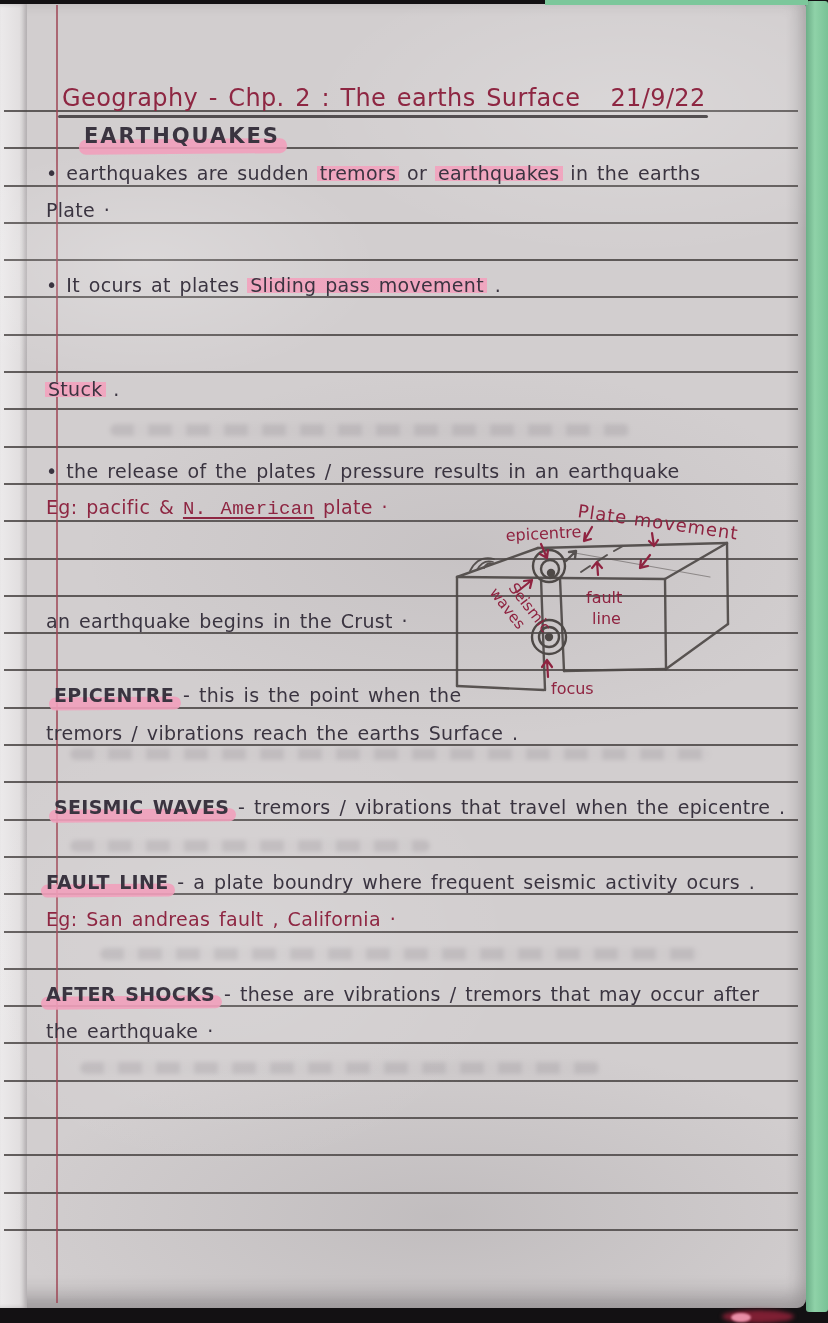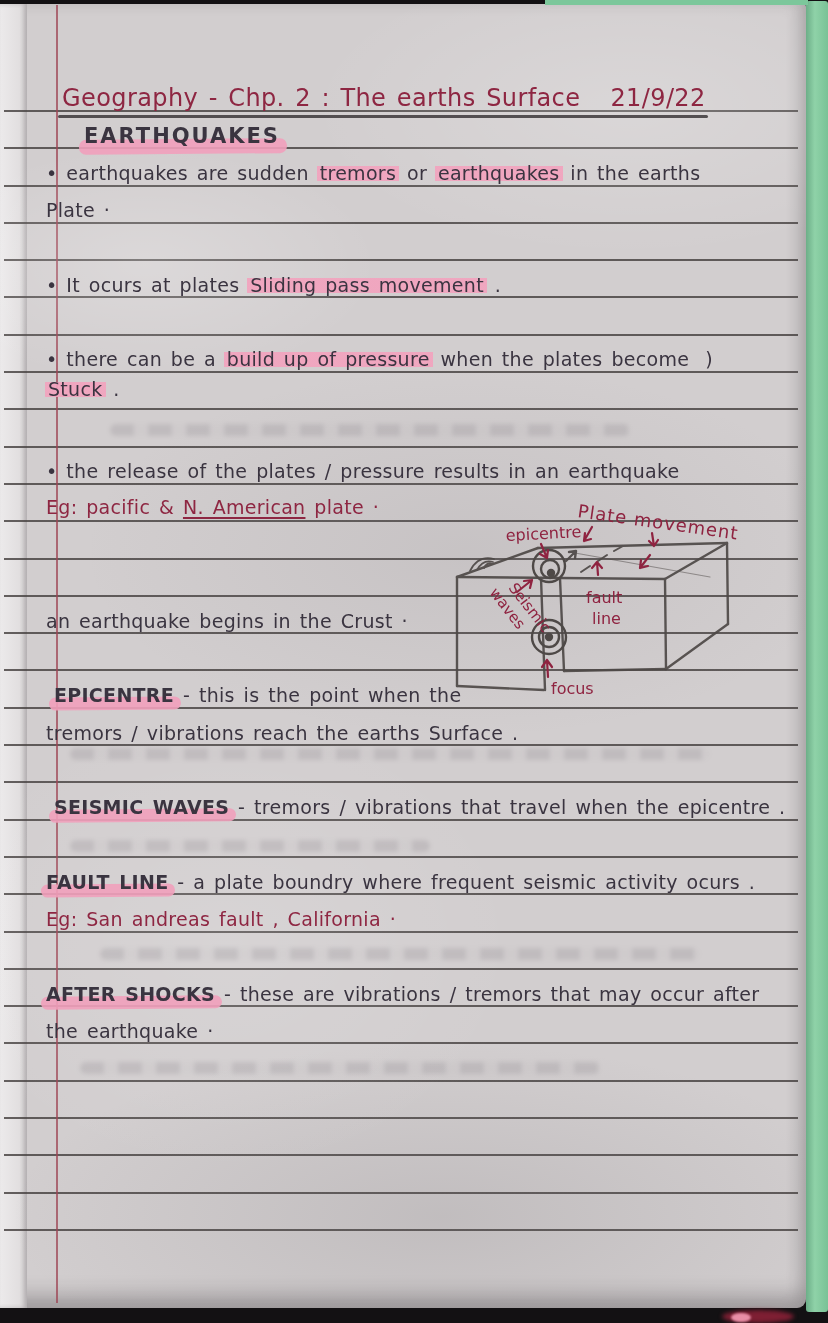--- a/index.html
+++ b/index.html
@@ -38,21 +38,21 @@
   .red{color:#8e2642;}
   .hl{background:linear-gradient(transparent 16%,rgba(242,163,190,.92) 16% 88%,transparent 88%);
     border-radius:4px;padding:0 3px;margin:0 -1px;}
   .term{position:relative;font-weight:bold;}
   .term::after{content:"";position:absolute;left:-5px;right:-7px;bottom:-4px;height:13px;
     background:rgba(241,160,187,.9);border-radius:7px;z-index:-1;transform:rotate(-.5deg);}
   .title-row{font-size:24px;letter-spacing:.4px;}
   .title-row .date{margin-left:30px;}
   .heading-row{font-size:21px;letter-spacing:2px;}
   .heading-row .term::after{height:15px;bottom:-6px;}
-  .u-red{text-decoration:underline;text-underline-offset:3px;text-decoration-thickness:2px;}
+  .u-red{text-decoration:underline;text-underline-offset:3px;text-decoration-thickness:2px;font-family:Liberation Mono, monospace;}
   .tail{margin-left:16px;}
   
   .diagram{position:absolute;left:430px;top:495px;z-index:5;}
   .diagram text{font-family:"DejaVu Sans",sans-serif;}
   
   .blob-maroon{position:absolute;left:722px;top:1310px;width:72px;height:13px;
     background:#7e1f33;border-radius:50%;filter:blur(2px);}
   .blob-pink{position:absolute;left:731px;top:1313px;width:20px;height:9px;
     background:#e88ea6;border-radius:50%;filter:blur(1px);}
 </style>
@@ -86,23 +86,20 @@
     <span>• earthquakes are sudden </span><span class="hl">tremors</span><span> or </span><span class="hl">earthquakes</span><span> in the earths</span>
   </div>
   <div class="row" style="left:46px;top:199px">
     <span>Plate ·</span>
   </div>
 
   <div class="row" style="left:46px;top:274px">
     <span>• It ocurs at plates </span><span class="hl">Sliding pass movement</span><span> .</span>
   </div>
 
-  <div class="row" style="left:46px;top:348px">
-    <span>• there can be a </span><span class="hl">build up of pressure</span><span> when the plates become</span><span class="tail">)</span>
-  </div>
   <div class="row" style="left:46px;top:378px">
     <span class="hl">Stuck</span><span> .</span>
   </div>
 
   <div class="row" style="left:46px;top:460px">
     <span>• the release of the plates / pressure results in an earthquake</span>
   </div>
   <div class="row red" style="left:46px;top:496px">
     <span>Eg: pacific &amp; </span><span class="u-red">N. American</span><span> plate ·</span>
   </div>

